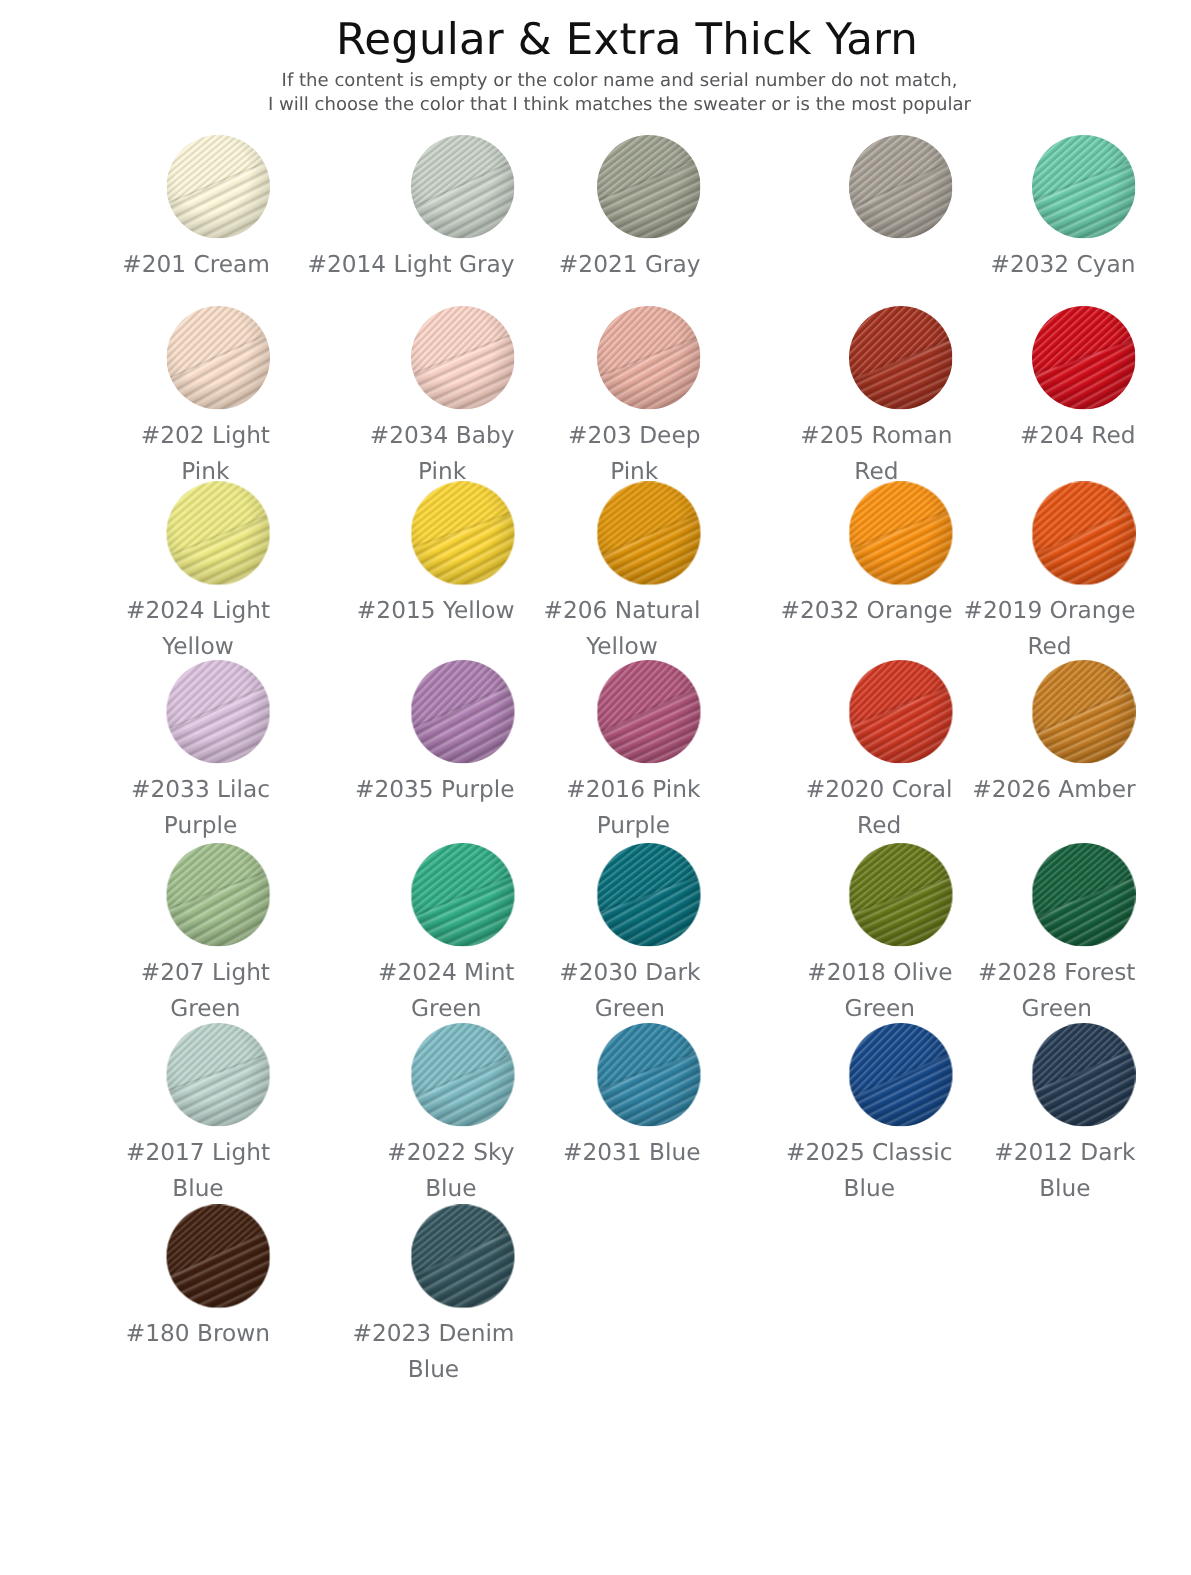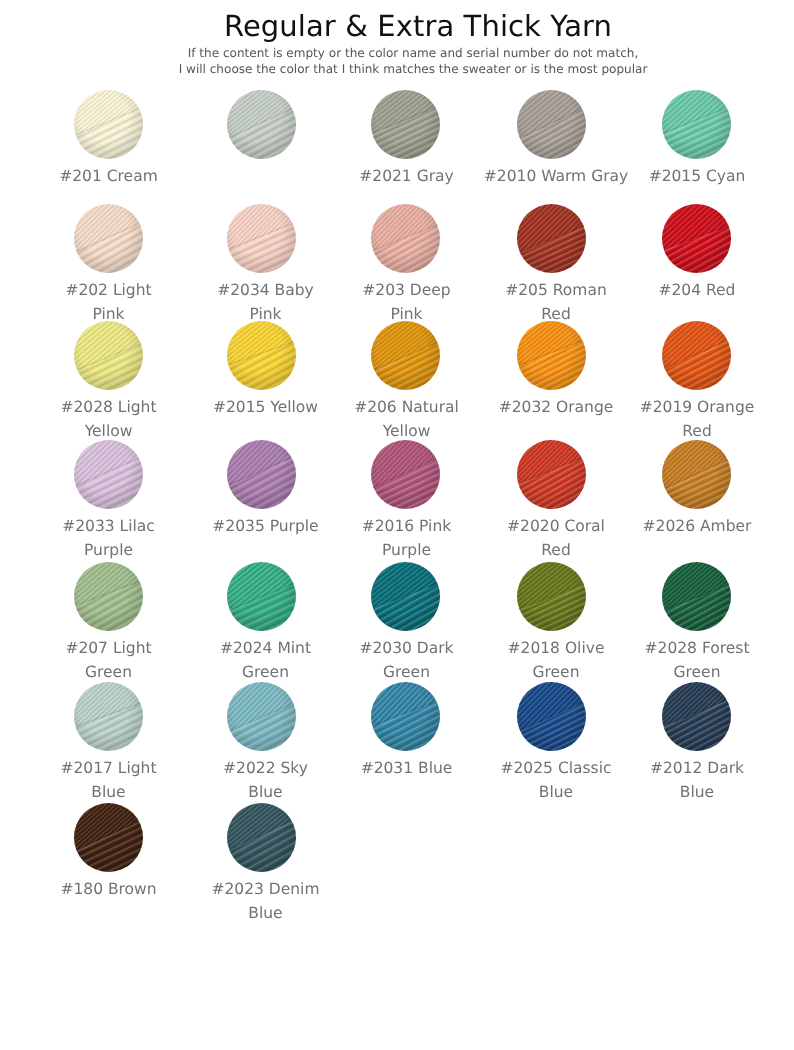--- a/index.html
+++ b/index.html
@@ -20,21 +20,21 @@
   }
   .subtitle{
     transform:translateZ(0);
     position:absolute;left:16px;top:45px;width:794px;text-align:center;
     font-size:12.05px;font-weight:400;color:#545659;line-height:16.2px;
   }
   .grid{
     position:absolute;left:37px;top:90px;width:720px;
   }
   .row{display:flex;width:720px;position:absolute;left:0;}
-  .cell{display:flex;flex-direction:column;align-items:center;}
+  .cell{display:flex;flex-direction:column;align-items:flex-end;}
   .swatch{display:block;width:69px;height:69px;}
   .label{
     transform:translateZ(0);
     font-size:15.5px;color:#6f7276;text-align:center;line-height:24.4px;
     margin-top:5px;white-space:pre-line;
   }
 </style>
 </head>
 <body>
 
@@ -141,20 +141,21 @@
             </defs>
             <g clip-path="url(#y1cc)">
               <rect width="100" height="100" fill="#cad4ca"></rect>
               <rect width="100" height="100" fill="url(#y1p1)" clip-path="url(#y1up)"></rect>
               <rect width="100" height="100" fill="url(#y1p2)" clip-path="url(#y1lo)"></rect>
               <line x1="-20" y1="83.13084728590164" x2="130" y2="13.686127432246728" stroke="#fff" stroke-opacity="0.09" stroke-width="2.6"></line>
               <line x1="-20" y1="79.73084728590165" x2="130" y2="10.286127432246728" stroke="#000" stroke-opacity="0.10" stroke-width="1.8"></line>
               <rect width="100" height="100" fill="url(#y1vig)"></rect>
             </g>
           </svg>
+          <div class="label" style="margin-left: 8px;">#2014 Light Gray</div>
         </div>
         <div class="cell" style="width: 124px;">
           <svg class="swatch" viewBox="0 0 100 100">
             <defs>
               <linearGradient id="gy2p1" x1="0" y1="0" x2="0" y2="1">
                 <stop offset="0%" stop-color="#000" stop-opacity="0.22"></stop>
                 <stop offset="9%" stop-color="#000" stop-opacity="0.07"></stop>
                 <stop offset="26%" stop-color="#fff" stop-opacity="0.25"></stop>
                 <stop offset="44%" stop-color="#fff" stop-opacity="0.12"></stop>
                 <stop offset="66%" stop-color="#000" stop-opacity="0.03"></stop>
@@ -244,21 +245,20 @@
             </defs>
             <g clip-path="url(#y3cc)">
               <rect width="100" height="100" fill="#aaa399"></rect>
               <rect width="100" height="100" fill="url(#y3p1)" clip-path="url(#y3up)"></rect>
               <rect width="100" height="100" fill="url(#y3p2)" clip-path="url(#y3lo)"></rect>
               <line x1="-20" y1="84.59998245172802" x2="130" y2="12.728751617467514" stroke="#fff" stroke-opacity="0.09" stroke-width="2.6"></line>
               <line x1="-20" y1="81.19998245172803" x2="130" y2="9.328751617467514" stroke="#000" stroke-opacity="0.10" stroke-width="1.8"></line>
               <rect width="100" height="100" fill="url(#y3vig)"></rect>
             </g>
           </svg>
-          <div class="label" style="margin-left: 10px;">#2010 Warm Gray</div>
         </div>
         <div class="cell" style="width: 122px;">
           <svg class="swatch" viewBox="0 0 100 100">
             <defs>
               <linearGradient id="gy4p1" x1="0" y1="0" x2="0" y2="1">
                 <stop offset="0%" stop-color="#000" stop-opacity="0.22"></stop>
                 <stop offset="9%" stop-color="#000" stop-opacity="0.07"></stop>
                 <stop offset="26%" stop-color="#fff" stop-opacity="0.25"></stop>
                 <stop offset="44%" stop-color="#fff" stop-opacity="0.12"></stop>
                 <stop offset="66%" stop-color="#000" stop-opacity="0.03"></stop>
@@ -296,21 +296,21 @@
             </defs>
             <g clip-path="url(#y4cc)">
               <rect width="100" height="100" fill="#6cceac"></rect>
               <rect width="100" height="100" fill="url(#y4p1)" clip-path="url(#y4up)"></rect>
               <rect width="100" height="100" fill="url(#y4p2)" clip-path="url(#y4lo)"></rect>
               <line x1="-20" y1="74.9742909251179" x2="130" y2="13.702669651920976" stroke="#fff" stroke-opacity="0.09" stroke-width="2.6"></line>
               <line x1="-20" y1="71.57429092511791" x2="130" y2="10.302669651920976" stroke="#000" stroke-opacity="0.10" stroke-width="1.8"></line>
               <rect width="100" height="100" fill="url(#y4vig)"></rect>
             </g>
           </svg>
-          <div class="label" style="margin-left: 2px;">#2015 Cyan</div>
+          <div class="label" style="margin-left: 2px;">#2032 Cyan</div>
         </div>
       </div>
       <div class="row" style="top: 114px;">
         <div class="cell" style="width: 143px;">
           <svg class="swatch" viewBox="0 0 100 100">
             <defs>
               <linearGradient id="gy5p1" x1="0" y1="0" x2="0" y2="1">
                 <stop offset="0%" stop-color="#000" stop-opacity="0.22"></stop>
                 <stop offset="9%" stop-color="#000" stop-opacity="0.07"></stop>
                 <stop offset="26%" stop-color="#fff" stop-opacity="0.25"></stop>
@@ -616,21 +616,21 @@
             </defs>
             <g clip-path="url(#y10cc)">
               <rect width="100" height="100" fill="#f2ef86"></rect>
               <rect width="100" height="100" fill="url(#y10p1)" clip-path="url(#y10up)"></rect>
               <rect width="100" height="100" fill="url(#y10p2)" clip-path="url(#y10lo)"></rect>
               <line x1="-20" y1="84.2053343164016" x2="130" y2="22.465206376251512" stroke="#fff" stroke-opacity="0.09" stroke-width="2.6"></line>
               <line x1="-20" y1="80.80533431640161" x2="130" y2="19.06520637625151" stroke="#000" stroke-opacity="0.10" stroke-width="1.8"></line>
               <rect width="100" height="100" fill="url(#y10vig)"></rect>
             </g>
           </svg>
-          <div class="label">#2028 Light
+          <div class="label">#2024 Light
 Yellow</div>
         </div>
         <div class="cell" style="width: 163px;">
           <svg class="swatch" viewBox="0 0 100 100">
             <defs>
               <linearGradient id="gy11p1" x1="0" y1="0" x2="0" y2="1">
                 <stop offset="0%" stop-color="#000" stop-opacity="0.22"></stop>
                 <stop offset="9%" stop-color="#000" stop-opacity="0.07"></stop>
                 <stop offset="26%" stop-color="#fff" stop-opacity="0.25"></stop>
                 <stop offset="44%" stop-color="#fff" stop-opacity="0.12"></stop>

